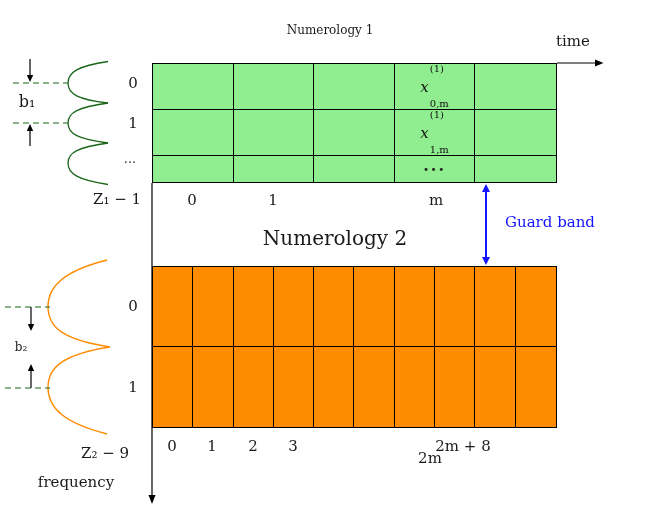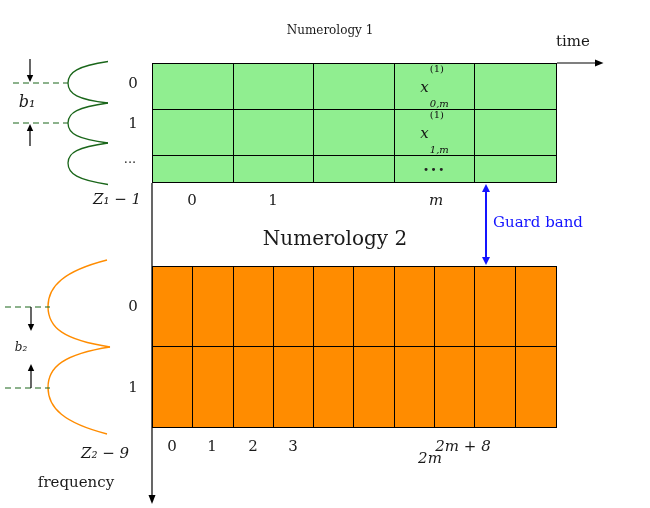--- a/index.html
+++ b/index.html
@@ -6,28 +6,28 @@
   .canvas{position:relative;width:650px;height:508px;background:#ffffff;overflow:hidden;
           font-family:"DejaVu Serif","Liberation Serif",serif;}
   svg.layer{position:absolute;left:0;top:0;}
   .grid{position:absolute;display:grid;box-sizing:border-box;border:1px solid #000;}
   .grid .cell{border-right:1px solid #000;border-bottom:1px solid #000;box-sizing:border-box;
               display:flex;align-items:center;justify-content:center;}
   .grid .cell.lastc{border-right:none;}
   .grid .cell.lastr{border-bottom:none;}
   .lbl{position:absolute;transform:translate(-50%,-50%);white-space:nowrap;color:#1a1a1a;
        font-size:15px;line-height:1;}
-  .lbl-left{transform:translate(0,-50%);}
-  .math{font-style:italic;}
+  .lbl-left{transform:translate(0,-50%);margin-left:12px;}
+  .math{}
   .blue{color:#1414ff;}
   .dots{letter-spacing:2px;font-weight:bold;color:#222;}
   .cellmath{font-style:italic;font-size:15px;color:#111;display:inline-flex;align-items:center;}
   .supsub{display:inline-flex;flex-direction:column;align-items:flex-start;
           font-size:10px;line-height:1.05;margin-left:1px;font-style:normal;}
-  .supsub .subi{font-style:italic;margin-top:24px;}
+  .supsub .subi{margin-top:24px;}
 </style>
 </head>
 <body>
 
 <div class="canvas">
 
   <svg class="layer" width="650" height="508" viewBox="0 0 650 508">
 
     <g>
       <line x1="557" y1="63" x2="596" y2="63" stroke="#000" stroke-width="1.2"></line>

